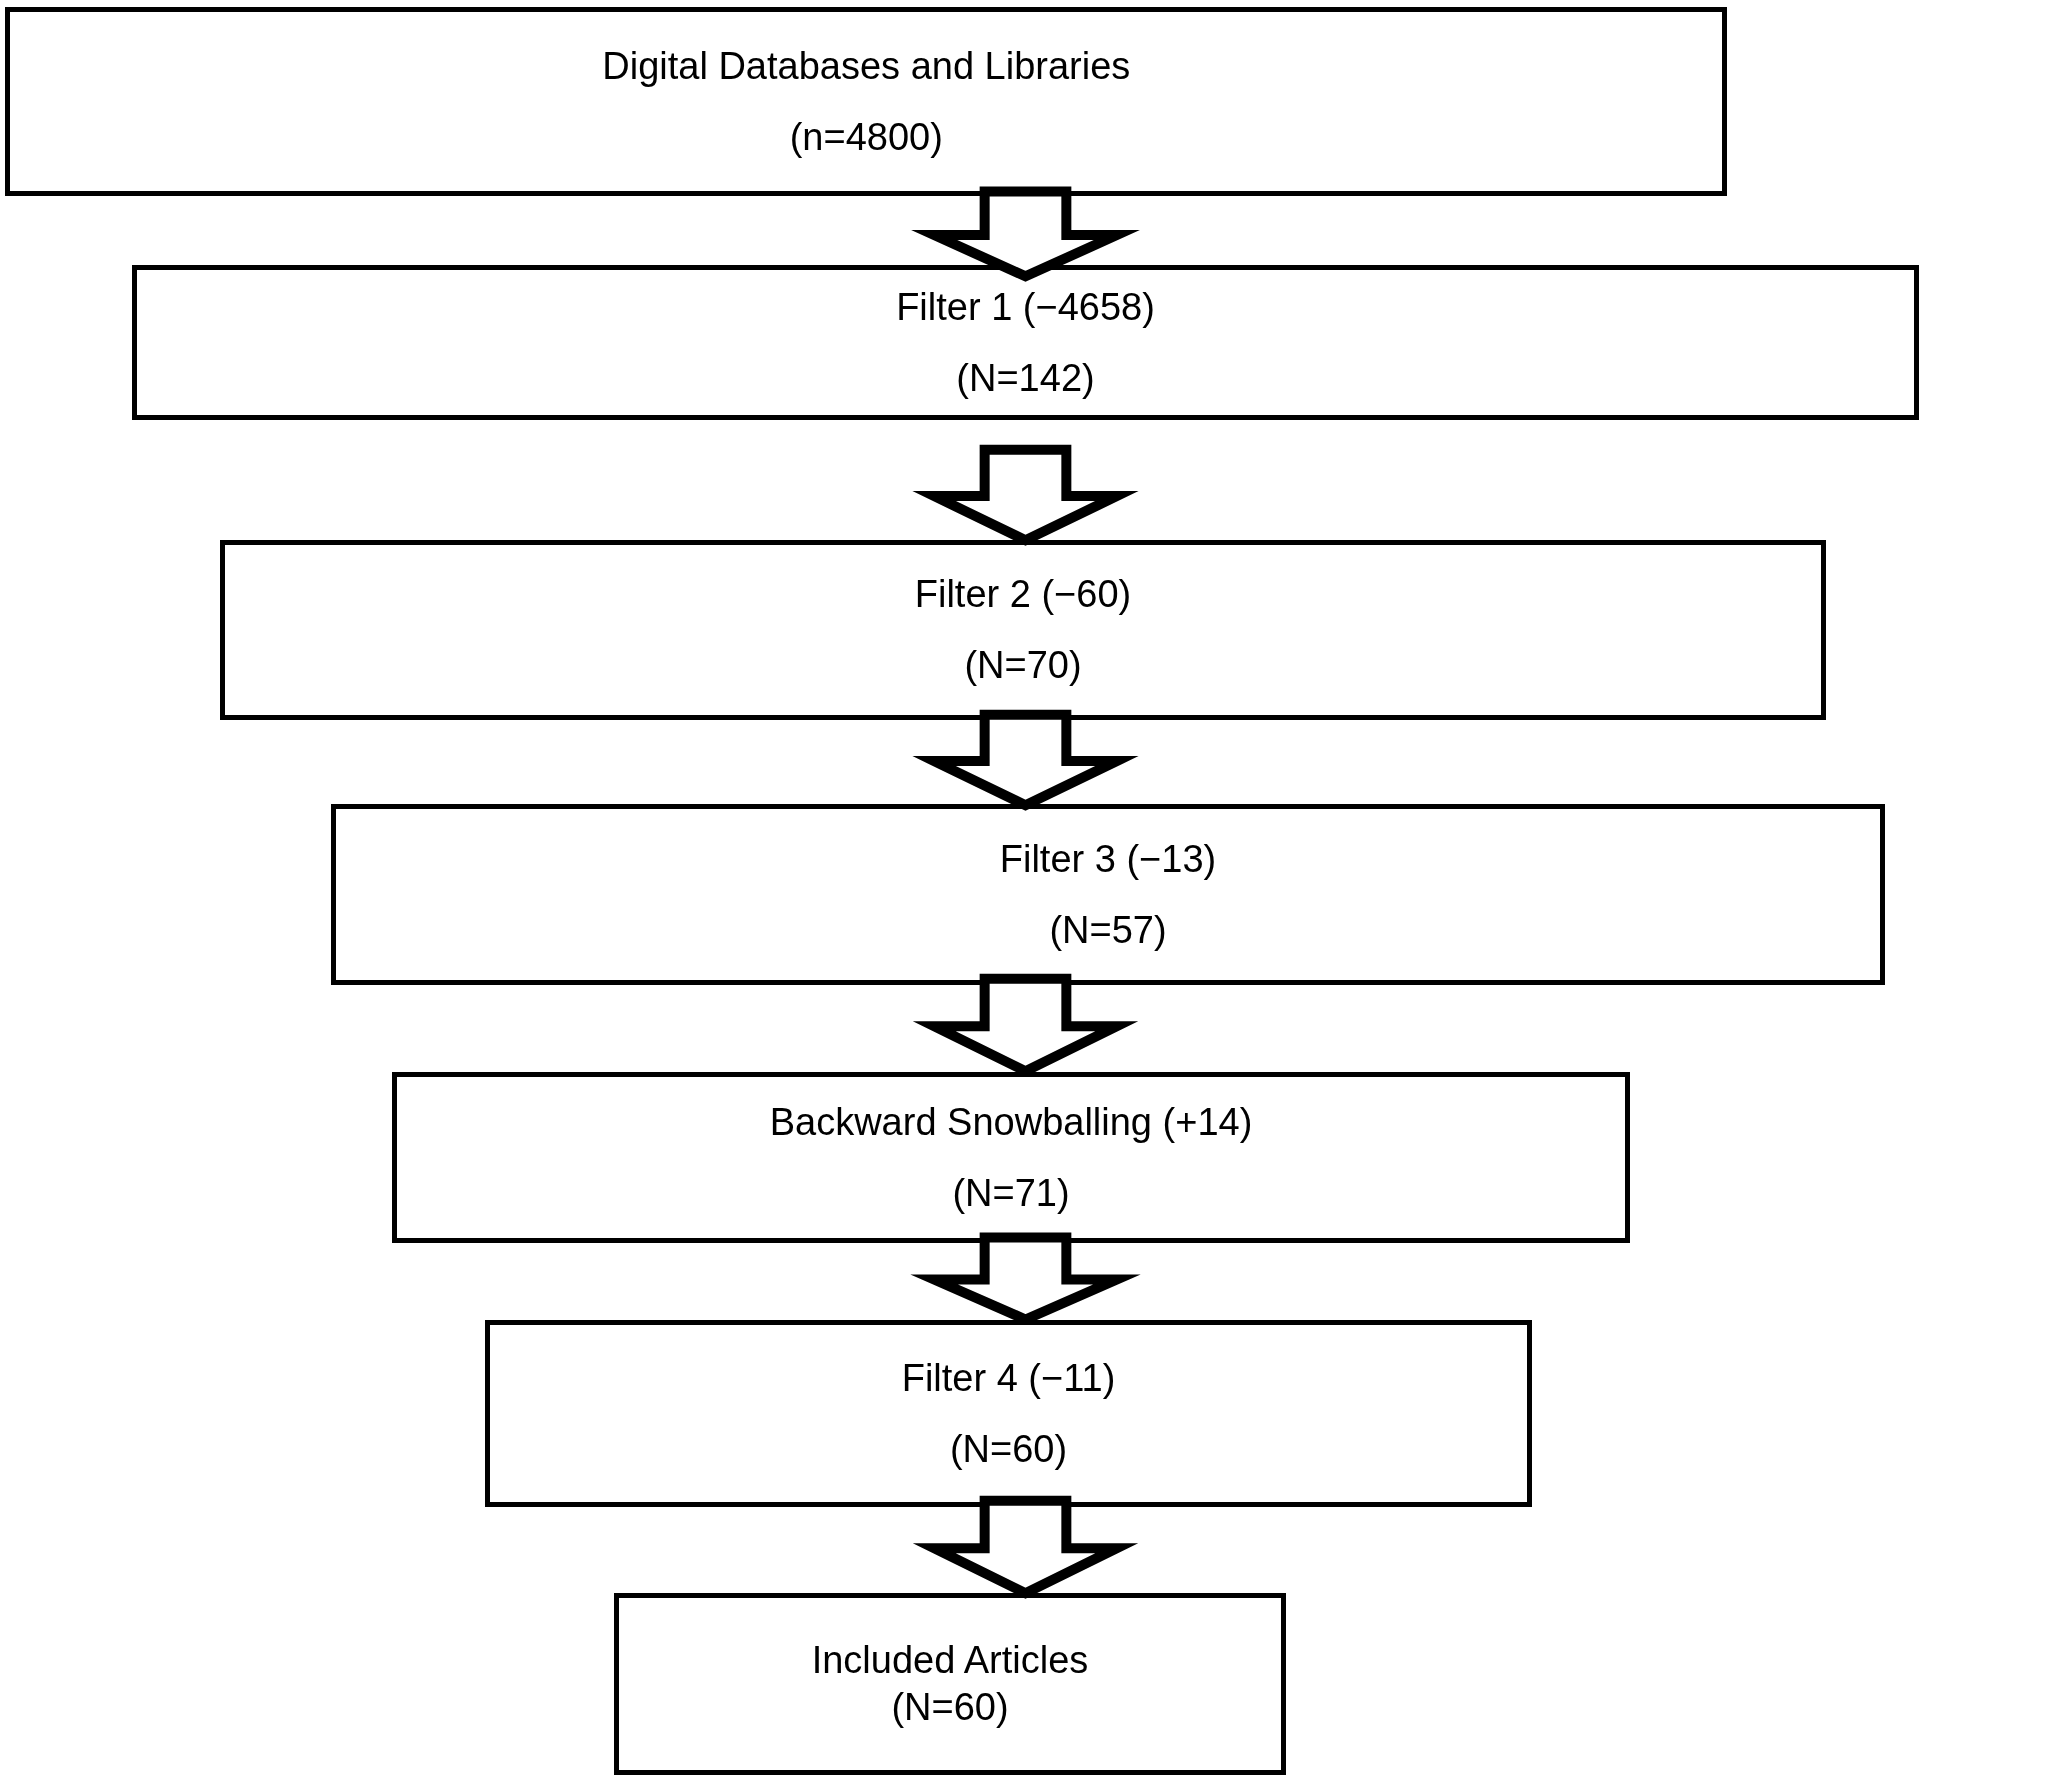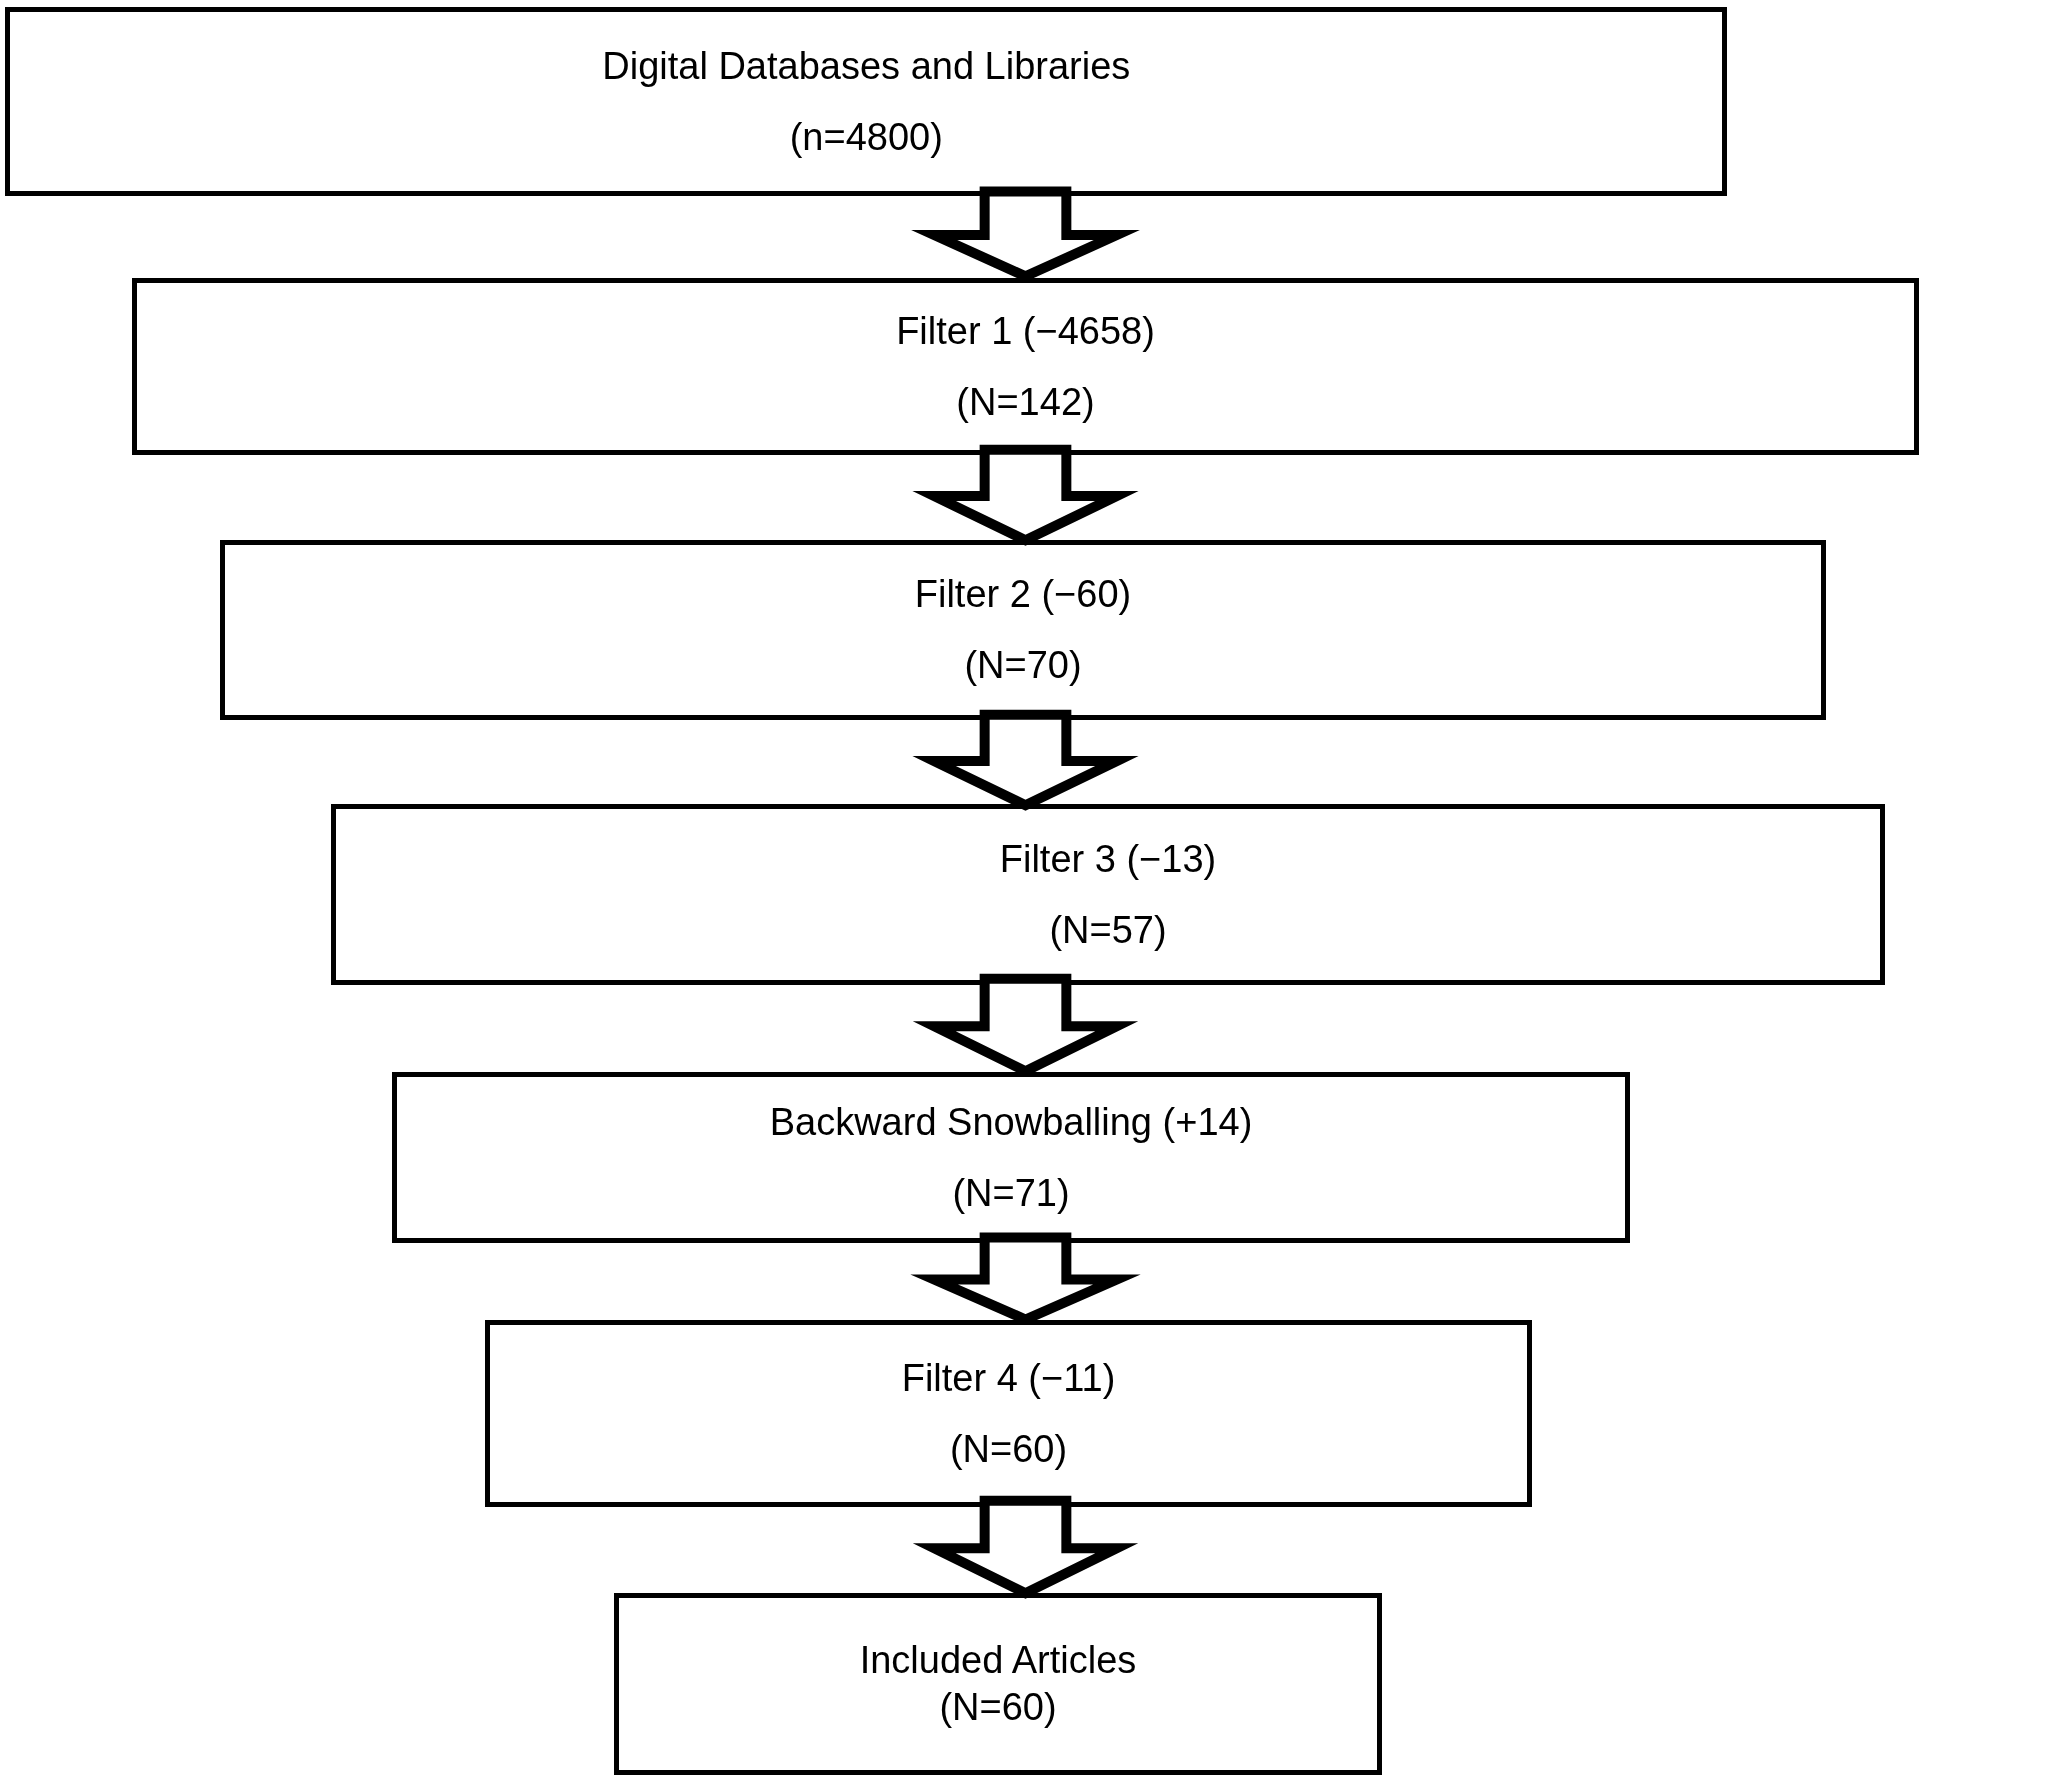--- a/index.html
+++ b/index.html
@@ -33,26 +33,26 @@
   }
   .box .line {
     display: block;
   }
   .arrow {
     position: absolute;
     overflow: visible;
   }
   
   .b1 { left: 5.3px;   top: 7.4px;   width: 1722px; height: 189px; }
-  .b2 { left: 132px;  top: 278px;  width: 1787px; height: 177px; }
+  .b2 { left: 132px;  top: 265px;  width: 1787px; height: 155px; }
   .b3 { left: 220px;  top: 540px; width: 1606px; height: 180px; }
   .b4 { left: 331px;  top: 804px; width: 1554px; height: 181px; }
   .b5 { left: 392px;  top: 1072px; width: 1238px; height: 171px; }
   .b6 { left: 485px;  top: 1320px; width: 1047px; height: 187px; }
-  .b7 { left: 614px; top: 1593px; width: 768px; height: 182px; gap: 8px; }
+  .b7 { left: 614px; top: 1593px; width: 672px; height: 182px; gap: 8px; }
   
   .a  { left: 930px; width: 191px; }
   .a1 { top: 189px;  height: 90px; }
   .a2 { top: 447px;  height: 96px; }
   .a3 { top: 712px; height: 96px; }
   .a4 { top: 976px; height: 98px; }
   .a5 { top: 1235px; height: 87px; }
   .a6 { top: 1498px; height: 98px; }
 </style>
 </head>

